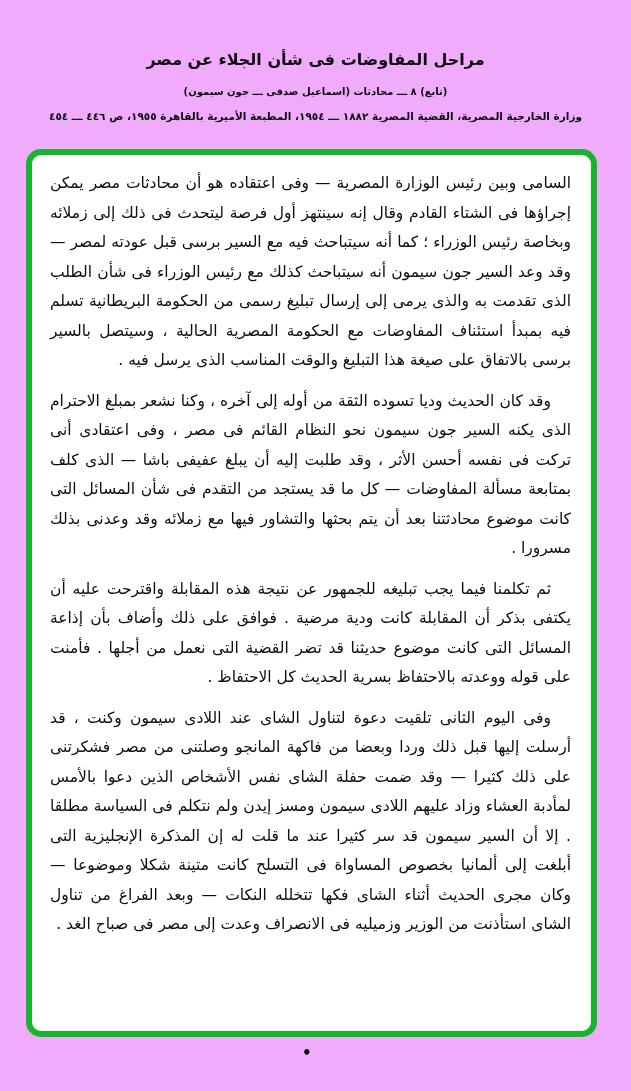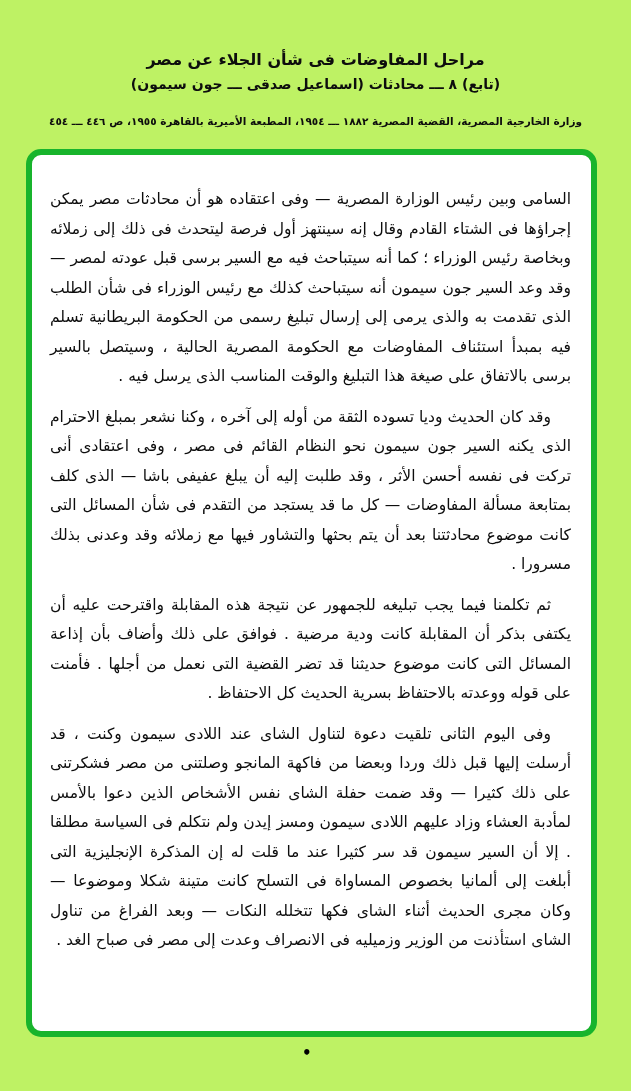--- a/index.html
+++ b/index.html
@@ -11,43 +11,43 @@
     position: relative;
     width: 631px;
     height: 1091px;
     font-family: "DejaVu Sans", sans-serif;
     color: #0d0d0d;
     overflow: hidden;
   }
   .scan-page {
     position: absolute;
     inset: 0;
-    background: #bef264;
+    background: #f0abfc;
   }
   
   .doc-header {
     position: absolute;
     top: 50px;
     left: 0;
     width: 631px;
     direction: rtl;
     text-align: center;
   }
   .doc-title {
     font-size: 16px;
     font-weight: bold;
     letter-spacing: 0.5px;
   }
   .doc-subtitle {
-    margin-top: 7px;
-    font-size: 14px;
+    margin-top: 17px;
+    font-size: 10px;
     font-weight: bold;
   }
   .doc-source {
-    margin-top: 23px;
+    margin-top: 13px;
     font-size: 10.5px;
     font-weight: bold;
     white-space: nowrap;
   }
   
   .highlight-box {
     position: absolute;
     left: 26px;
     top: 149px;
     width: 571px;
@@ -65,21 +65,20 @@
     font-size: 15.5px;
     line-height: 29.5px;
     color: #0d0d0d;
   }
   .body-text p.para {
     margin: 0 0 11px 0;
     text-indent: 20px;
   }
   .body-text p.para:first-child {
     text-indent: 0;
-    margin-top: 16px;
   }
   
   .footer-mark {
     position: absolute;
     left: 302px;
     top: 1044px;
     font-size: 15px;
     font-weight: bold;
     color: #000;
   }

